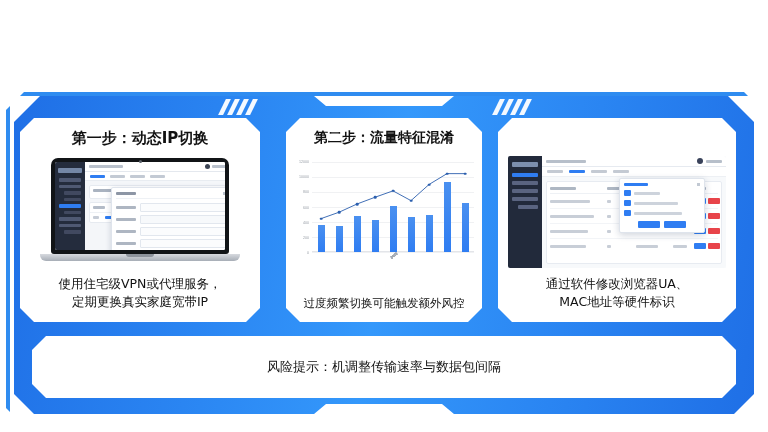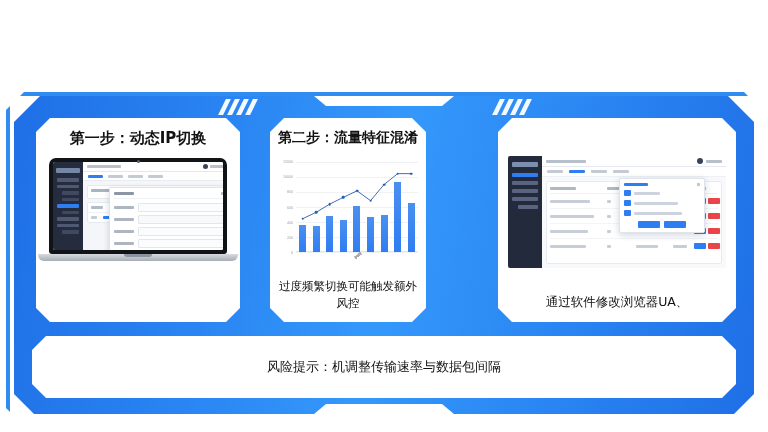--- a/index.html
+++ b/index.html
@@ -53,22 +53,22 @@
   .wedge.tr{left:728px;top:96px;width:26px;height:26px;
     -webkit-clip-path:polygon(26px 0,26px 26px,0 0);clip-path:polygon(26px 0,26px 26px,0 0);}
 
   
   .card{
     position:absolute;top:118px;height:204px;
     background:#ffffff;
     -webkit-clip-path:polygon(0 14px,14px 0,calc(100% - 14px) 0,100% 14px,100% calc(100% - 14px),calc(100% - 14px) 100%,14px 100%,0 calc(100% - 14px));
     clip-path:polygon(0 14px,14px 0,calc(100% - 14px) 0,100% 14px,100% calc(100% - 14px),calc(100% - 14px) 100%,14px 100%,0 calc(100% - 14px));
   }
-  .card.c1{left:36px;width:204px;text-decoration:underline;}
-  .card.c2{left:270px;width:156px;}
+  .card.c1{left:20px;width:240px;text-decoration:underline;}
+  .card.c2{left:286px;width:196px;}
   .card.c3{left:498px;width:238px;}
 
   .card-title{
     position:absolute;left:0;right:0;top:11px;
     text-align:center;font-weight:bold;color:#121212;
     font-size:15px;
     font-family:"DejaVu Sans","Liberation Sans",sans-serif;
   }
   .card.c2 .card-title{font-size:14px;}
 
@@ -287,20 +287,24 @@
                   </div>
 
                 </div>
               </div>
             </div>
           </div>
         </div>
         <div class="base"></div>
       </div>
     </div>
+    <div class="caption">
+      <span>使用住宅级VPN或代理服务，</span><br>
+      <span>定期更换真实家庭宽带IP</span>
+    </div>
   </div>
 
   <div class="card c2">
     <div class="card-title">第二步：流量特征混淆</div>
     <div class="media">
       <div class="chart">
         <div class="plot" id="plot">
           <div class="axis"></div>
         <div class="gl" style="top: 0%;">
               <div class="ylab" style="top: 0%;">12000</div>
@@ -511,20 +515,21 @@
             <div class="pbtns">
               <u></u>
               <u></u>
             </div>
           </div>
         </div>
       </div>
     </div>
     <div class="caption">
       <span>通过软件修改浏览器UA、</span><br>
+      <span>MAC地址等硬件标识</span>
     </div>
   </div>
 
   <div class="footer">
     <div>风险提示：机调整传输速率与数据包间隔</div>
   </div>
 
 </div>
 
 </body></html>

